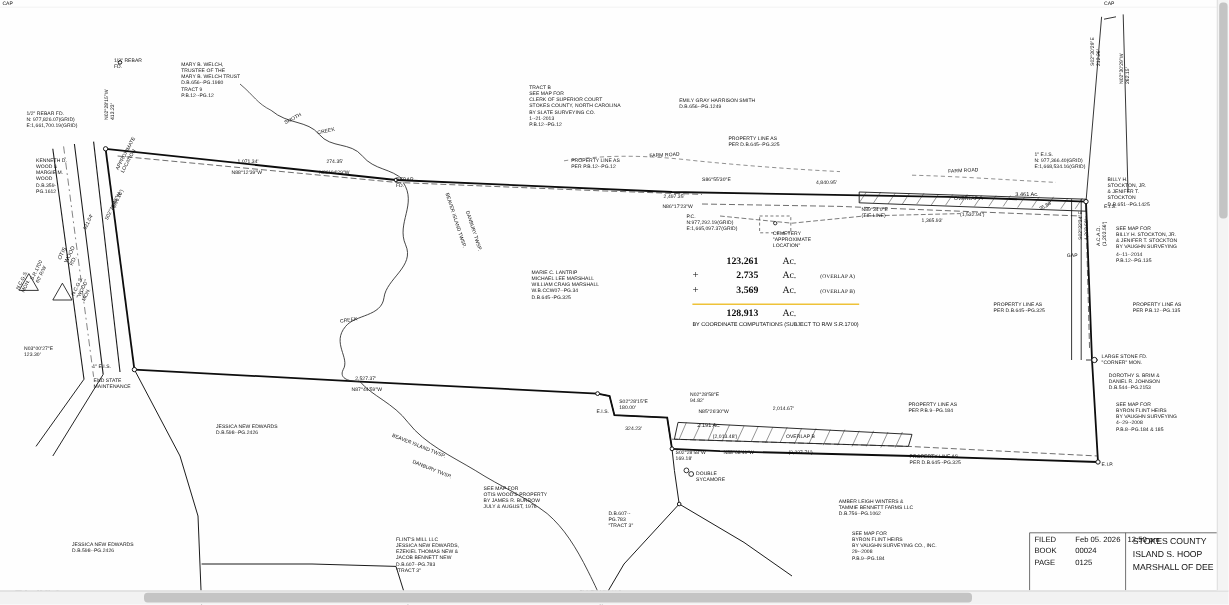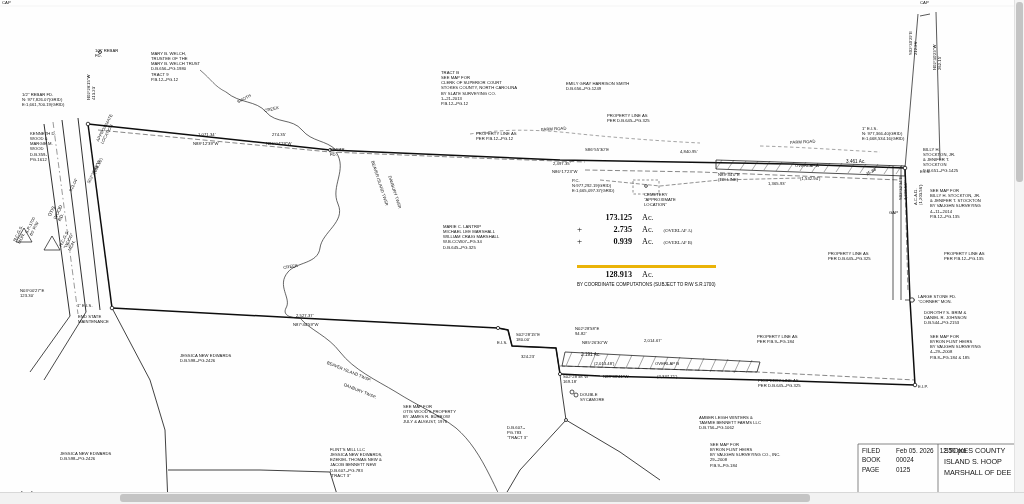--- a/index.html
+++ b/index.html
@@ -39,22 +39,22 @@
     left: 577px;
     top: 212px;
     font-size: 8.2px;
     line-height: 1.35;
     font-family: "Liberation Serif", serif;
     color: #0b0b0b;
   }
   #acreage .row { display: flex; align-items: baseline; }
   #acreage .op { width: 11px; font-size: 9px; }
   #acreage .num { width: 44px; text-align: right; font-weight: bold; }
-  #acreage .unit { padding-left: 10px; }
-  #acreage .total { border-top: 3px solid #eab308; margin-top: 18px; padding-top: 1px; }
+  #acreage .unit { padding-left: 20px; }
+  #acreage .total { border-top: 1px solid #eab308; margin-top: 6px; padding-top: 1px; }
   #acreage .note {
     font-size: 4.6px;
     text-align: center;
     margin-top: 2px;
     line-height: 1.25;
     font-family: "Liberation Sans", sans-serif;
   }
 
   
   #filing {
@@ -300,32 +300,32 @@
     <g stroke="#555" stroke-width="0.7">
       <path d="M858 444 L1016 444"></path>
       <path d="M858 444 L858 492"></path>
       <path d="M938 444 L938 492"></path>
     </g>
   </svg>
 
   <div id="acreage">
     <div class="row">
       <span class="op"></span>
-      <span class="num">173.125</span>
+      <span class="num">123.261</span>
       <span class="unit">Ac.</span>
     </div>
     <div class="row">
       <span class="op">+</span>
       <span class="num">2.735</span>
       <span class="unit">Ac.</span>
       <span class="unit lbl" style="position:static;font-size:4.6px;">(OVERLAP A)</span>
     </div>
     <div class="row">
       <span class="op">+</span>
-      <span class="num">0.939</span>
+      <span class="num">3.569</span>
       <span class="unit">Ac.</span>
       <span class="unit lbl" style="position:static;font-size:4.6px;">(OVERLAP B)</span>
     </div>
     <div class="row total">
       <span class="op"></span>
       <span class="num">128.913</span>
       <span class="unit">Ac.</span>
     </div>
     <div class="note">BY COORDINATE
 COMPUTATIONS

